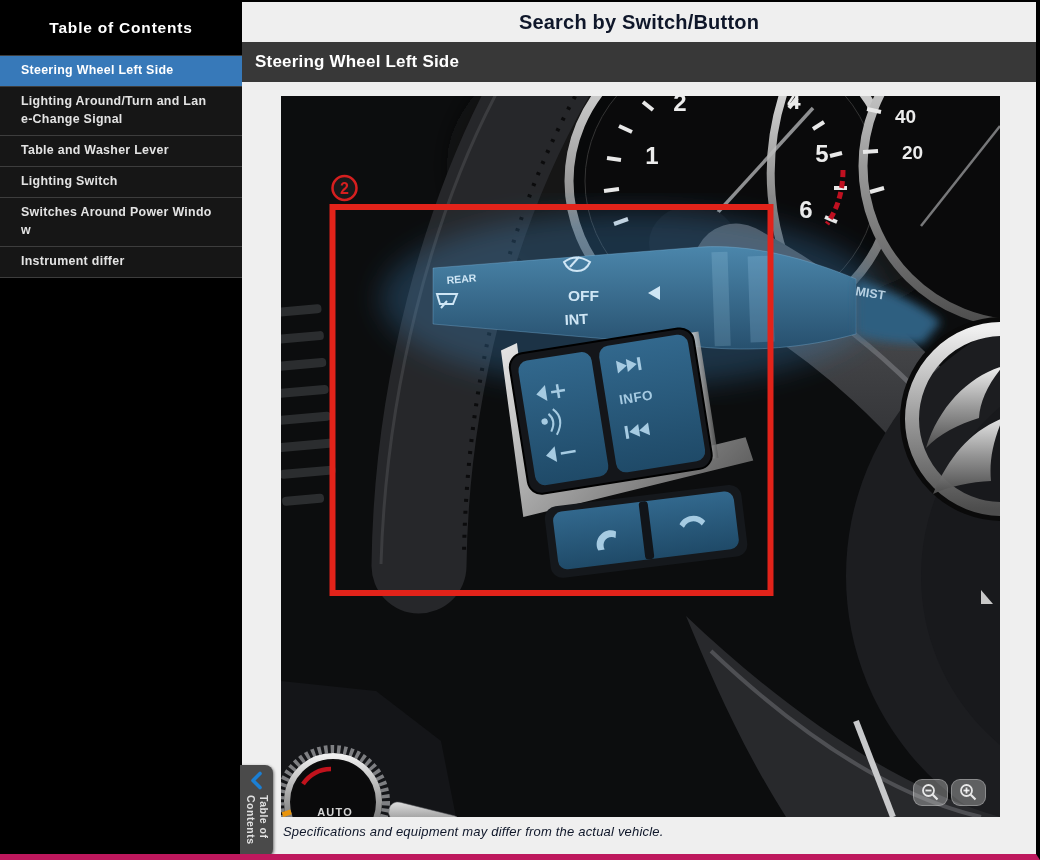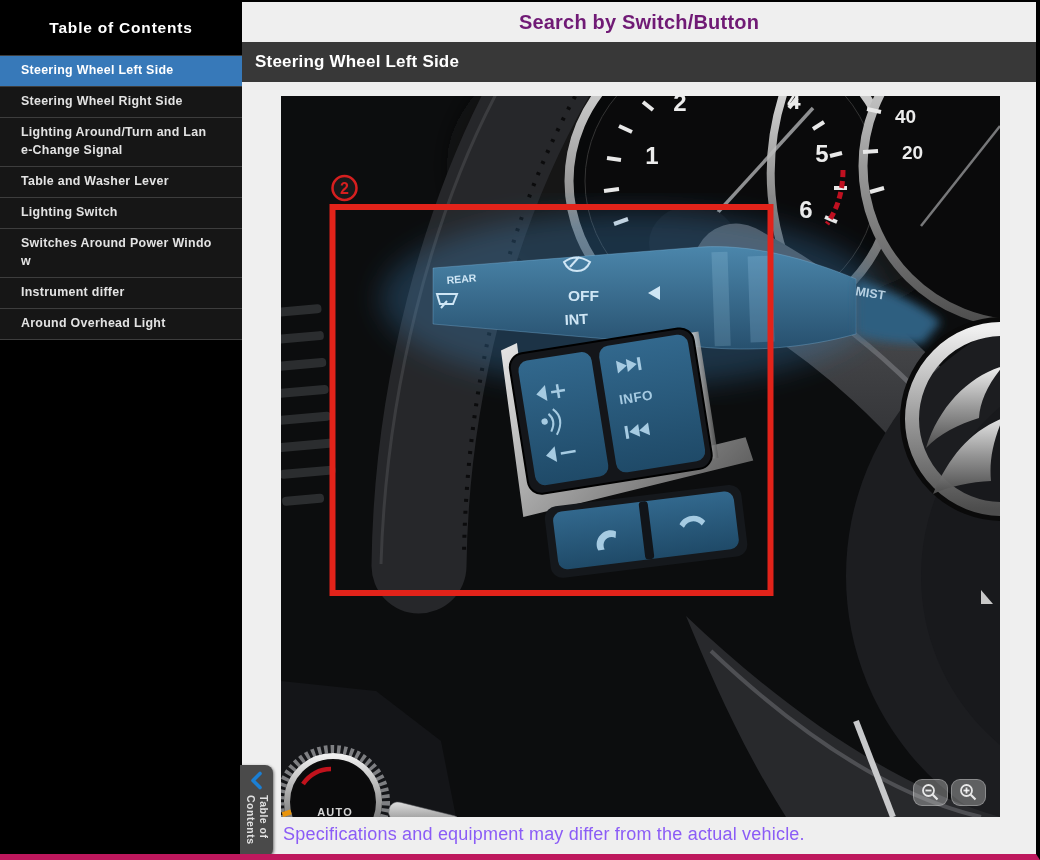--- a/index.html
+++ b/index.html
@@ -13,28 +13,28 @@
              color:#fff;font-size:15.5px;font-weight:bold;letter-spacing:.8px;}
   .toc-list{margin:0;padding:0;list-style:none;border-bottom:1px solid #3d3d3d;}
   .toc-item{border-top:1px solid #3d3d3d;background:#161616;color:#e3e3e3;
             font-size:12.4px;font-weight:bold;letter-spacing:.3px;line-height:1.45;
             padding:6px 30px 6px 21px;min-height:30px;display:flex;align-items:center;
             word-break:break-all;cursor:pointer;}
   .toc-item.selected{background:#3779b9;color:#fff;}
   
   .content{position:absolute;left:242px;top:0;width:794px;height:855px;background:#efefef;}
   .page-header{height:40px;display:flex;align-items:center;justify-content:center;
-               background:#efefef;color:#701a75;font-size:20px;font-weight:bold;letter-spacing:.2px;}
+               background:#efefef;color:#0f172a;font-size:20px;font-weight:bold;letter-spacing:.2px;}
   .section-bar{height:40px;display:flex;align-items:center;background:#383838;
                color:#fff;font-size:17px;font-weight:bold;padding-left:13px;letter-spacing:.2px;}
   .main{position:relative;height:775px;background:#efefef;}
   .photo{position:absolute;left:39px;top:14px;width:719px;height:721px;background:#0c0d0e;overflow:hidden;}
   .photo svg{display:block;}
   svg text{font-family:"Liberation Sans",sans-serif;}
-  .caption{position:absolute;left:41px;top:742px;font-size:18px;color:#8b5cf6;letter-spacing:.2px;}
+  .caption{position:absolute;left:41px;top:742px;font-size:13px;color:#0f172a;letter-spacing:.2px;font-style:italic;}
   
   .toc-tab{position:absolute;left:-2px;top:683px;width:33px;height:92px;background:#4a4a4a;
            border-radius:0 8px 8px 0;box-shadow:1px 1px 3px rgba(0,0,0,.5);
            display:flex;flex-direction:column;align-items:center;padding-top:6px;cursor:pointer;z-index:6;}
   .toc-tab-label{writing-mode:vertical-rl;height:62px;margin-top:5px;color:#e0e0e0;
                  font-size:10.5px;font-weight:bold;line-height:1.3;letter-spacing:.5px;}
   
   .zoom-controls{position:absolute;right:14px;bottom:11px;display:flex;gap:3px;}
   .zoom-btn{width:35px;height:27px;border-radius:9px;background:rgba(205,205,205,.38);
             border:1px solid rgba(255,255,255,.28);display:flex;align-items:center;justify-content:center;
@@ -42,27 +42,25 @@
 </style>
 </head>
 <body>
 
 <div class="page">
 
   <aside class="sidebar">
     <div class="toc-title">Table of Contents</div>
     <ul class="toc-list">
       <li class="toc-item selected">Steering Wheel Left Side</li>
-      <li class="toc-item">Steering Wheel Right Side</li>
       <li class="toc-item">Lighting Around/Turn and Lane-Change Signal</li>
       <li class="toc-item">Table and Washer Lever</li>
       <li class="toc-item">Lighting Switch</li>
       <li class="toc-item">Switches Around Power Window</li>
       <li class="toc-item">Instrument differ</li>
-      <li class="toc-item">Around Overhead Light</li>
     </ul>
   </aside>
 
   <div class="content">
     <div class="page-header">Search by Switch/Button</div>
     <div class="section-bar">Steering Wheel Left Side</div>
 
     <div class="main">
 
       <div class="photo">

